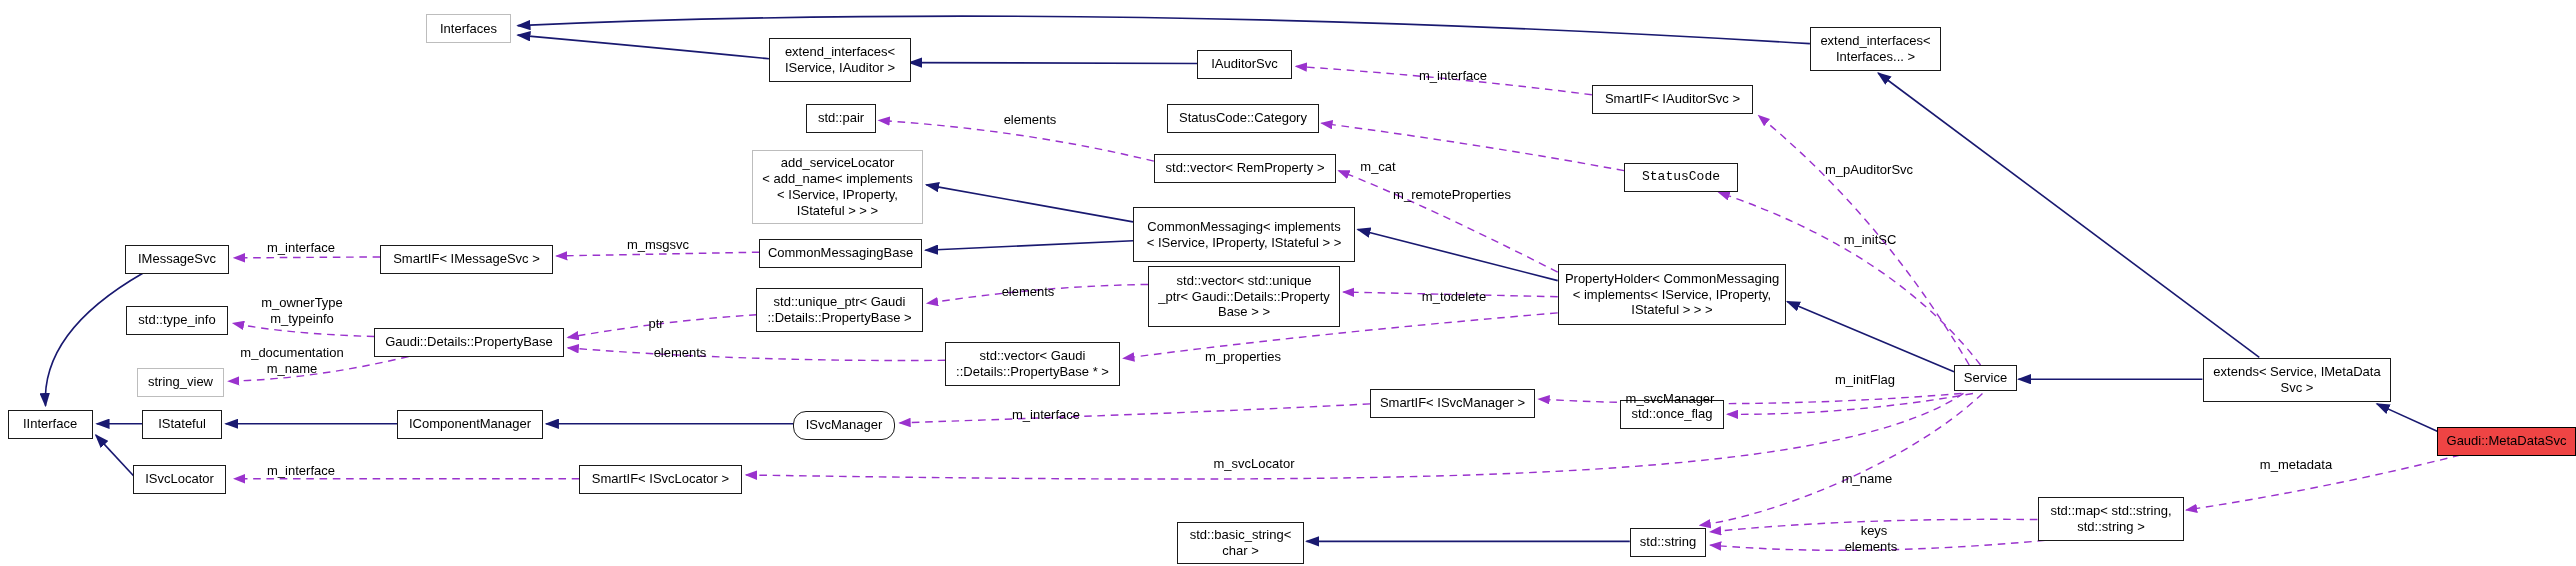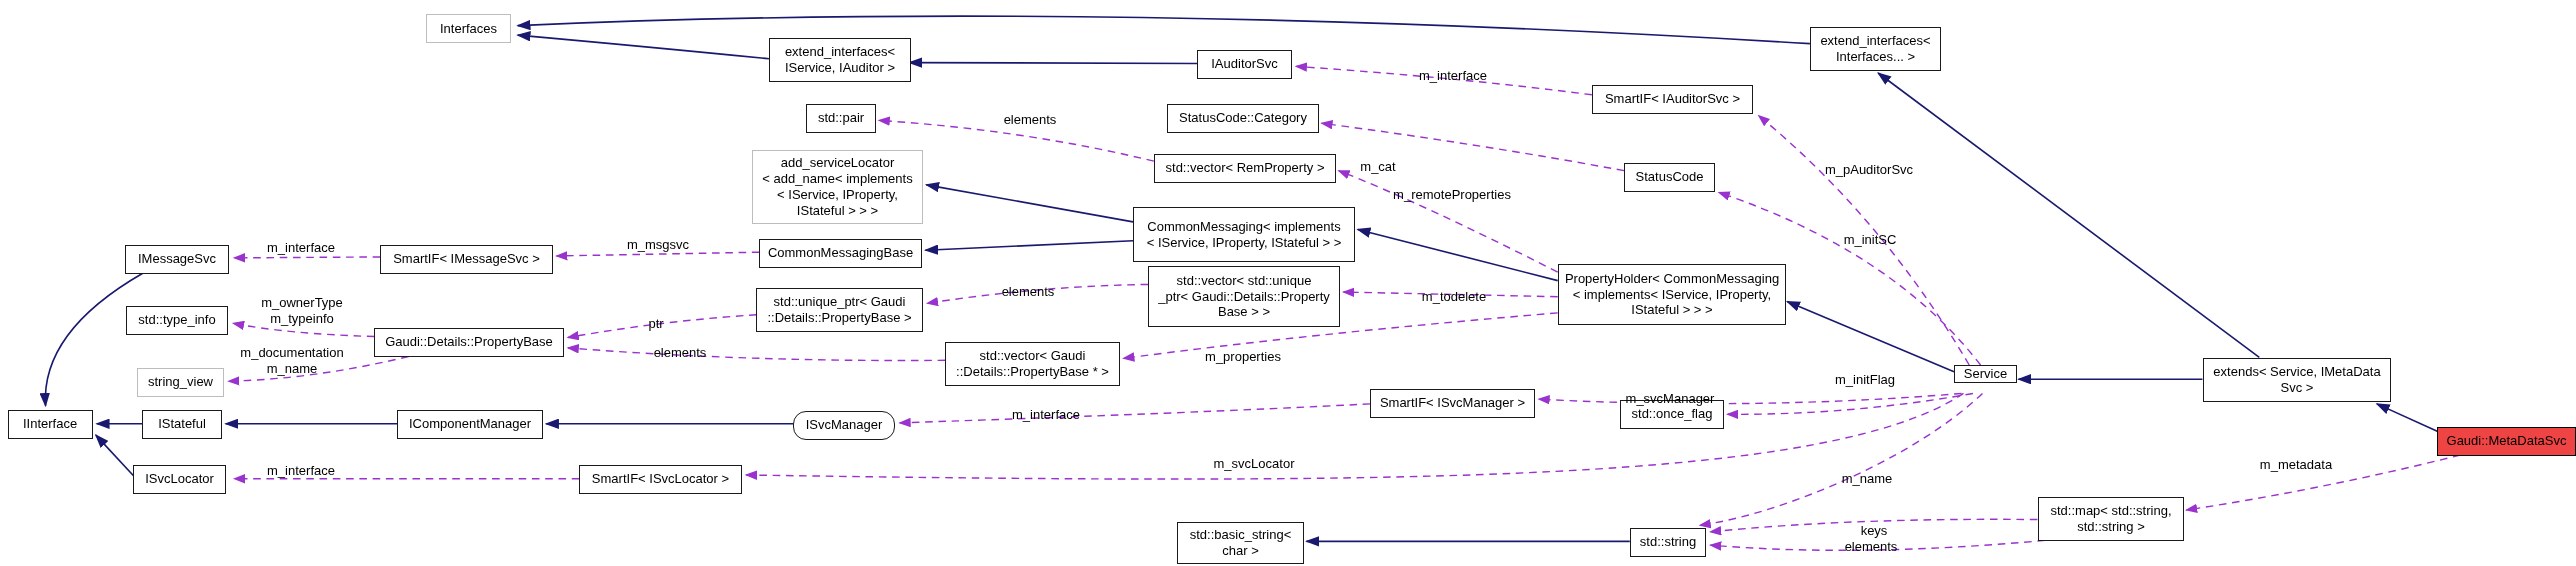--- a/index.html
+++ b/index.html
@@ -96,21 +96,21 @@
   <div class="node gray" style="left:426px;top:14.2px;width:85px;height:28.5px;">Interfaces</div>
   <div class="node" style="left:769px;top:38px;width:142px;height:44px;">extend_interfaces&lt;
 IService, IAuditor &gt;</div>
   <div class="node" style="left:1197px;top:50px;width:95px;height:28.5px;">IAuditorSvc</div>
   <div class="node" style="left:1592px;top:85px;width:161px;height:28.5px;">SmartIF&lt; IAuditorSvc &gt;</div>
   <div class="node" style="left:1810px;top:26.6px;width:131px;height:44px;">extend_interfaces&lt;
 Interfaces... &gt;</div>
   <div class="node" style="left:806px;top:104px;width:70px;height:28.5px;">std::pair</div>
   <div class="node" style="left:1167px;top:104px;width:152px;height:28.5px;">StatusCode::Category</div>
   <div class="node" style="left:1154px;top:154px;width:182px;height:28.5px;">std::vector&lt; RemProperty &gt;</div>
-  <div class="node" style="left:1624px;top:163px;width:91px;height:28.5px;">StatusCode</div>
+  <div class="node" style="left:1624px;top:163px;width:114px;height:28.5px;font-family:Liberation Mono, monospace;">StatusCode</div>
   <div class="node gray" style="left:752px;top:150px;width:171px;height:74px;">add_serviceLocator
 &lt; add_name&lt; implements
 &lt; IService, IProperty,
 IStateful &gt; &gt; &gt;</div>
   <div class="node" style="left:1133px;top:207px;width:222px;height:55px;">CommonMessaging&lt; implements
 &lt; IService, IProperty, IStateful &gt; &gt;</div>
   <div class="node" style="left:759px;top:239px;width:163px;height:28.5px;">CommonMessagingBase</div>
   <div class="node" style="left:125px;top:245px;width:104px;height:28.5px;">IMessageSvc</div>
   <div class="node" style="left:380px;top:245px;width:173px;height:28.5px;">SmartIF&lt; IMessageSvc &gt;</div>
   <div class="node" style="left:126px;top:306px;width:102px;height:28.5px;">std::type_info</div>
@@ -119,21 +119,21 @@
   <div class="node" style="left:756px;top:288px;width:167px;height:44px;">std::unique_ptr&lt; Gaudi
 ::Details::PropertyBase &gt;</div>
   <div class="node" style="left:1148px;top:266px;width:192px;height:61px;">std::vector&lt; std::unique
 _ptr&lt; Gaudi::Details::Property
 Base &gt; &gt;</div>
   <div class="node" style="left:945px;top:342px;width:175px;height:44px;">std::vector&lt; Gaudi
 ::Details::PropertyBase * &gt;</div>
   <div class="node" style="left:1558px;top:264px;width:228px;height:61px;">PropertyHolder&lt; CommonMessaging
 &lt; implements&lt; IService, IProperty,
 IStateful &gt; &gt; &gt;</div>
-  <div class="node" style="left:1954px;top:365px;width:63px;height:18px;">Service</div>
+  <div class="node" style="left:1954px;top:365px;width:63px;height:26px;">Service</div>
   <div class="node" style="left:2203px;top:358px;width:188px;height:44px;">extends&lt; Service, IMetaData
 Svc &gt;</div>
   <div class="node highlight" style="left:2437px;top:427px;width:139px;height:28.5px;">Gaudi::MetaDataSvc</div>
   <div class="node" style="left:7.6px;top:410px;width:85px;height:28.5px;">IInterface</div>
   <div class="node" style="left:142px;top:410px;width:80px;height:28.5px;">IStateful</div>
   <div class="node" style="left:397px;top:410px;width:146px;height:28.5px;">IComponentManager</div>
   <div class="node" style="left:793px;top:411px;width:102px;height:28.5px;border-radius:13px;">ISvcManager</div>
   <div class="node" style="left:1370px;top:389px;width:165px;height:28.5px;">SmartIF&lt; ISvcManager &gt;</div>
   <div class="node" style="left:1620px;top:400px;width:104px;height:28.5px;">std::once_flag</div>
   <div class="node" style="left:133px;top:465px;width:93px;height:28.5px;">ISvcLocator</div>

